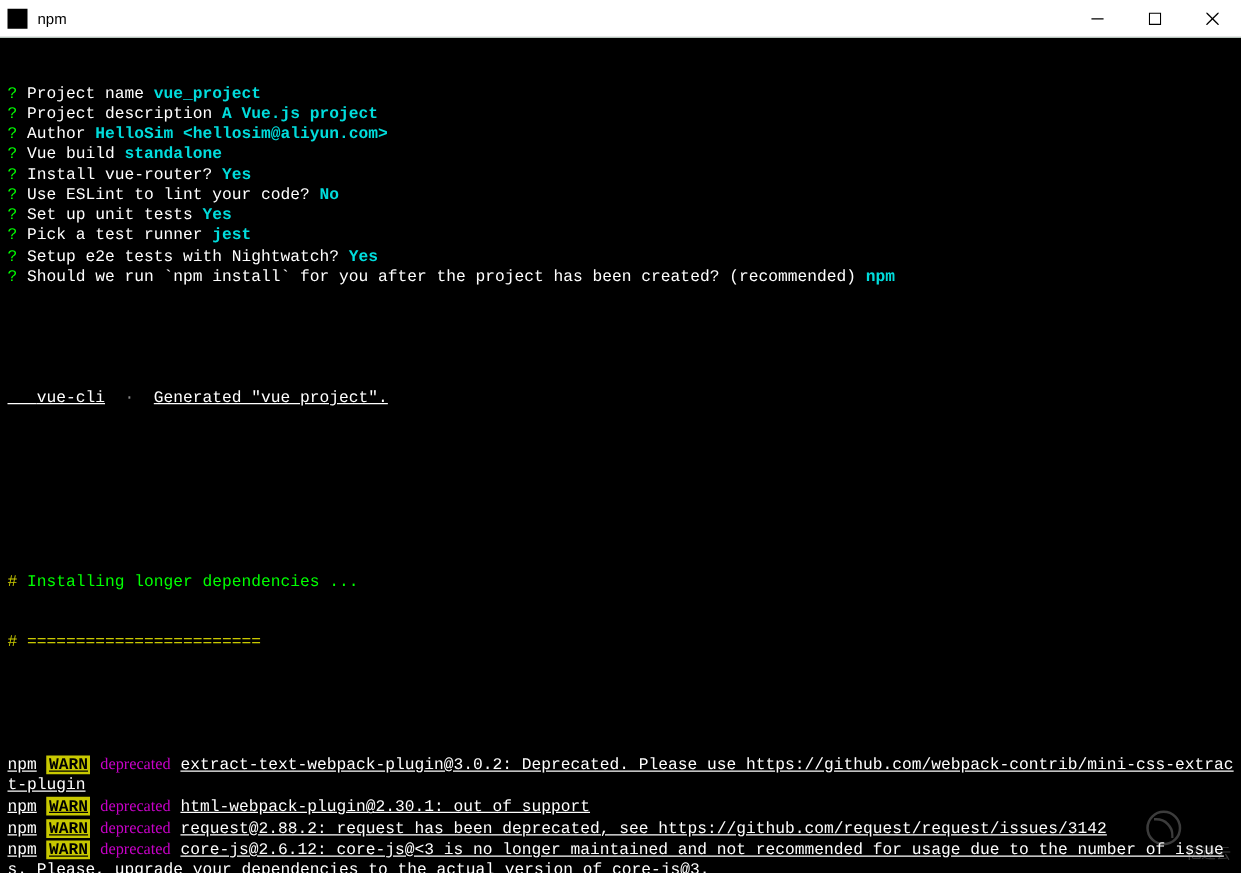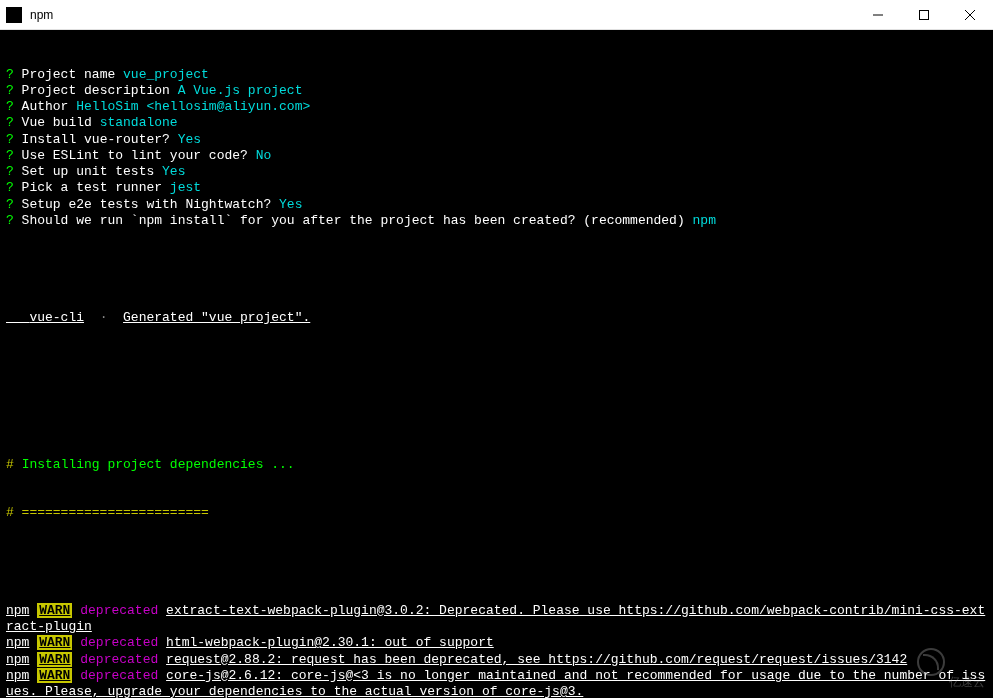--- a/index.html
+++ b/index.html
@@ -74,24 +74,24 @@
       background: #f0f0f0;
     }
     .terminal::-webkit-scrollbar-thumb {
       background: #c0c0c0;
     }
     .line {
       display: block;
     }
     .qmark { color: #00ff00; }
     .prompt-text { color: #ffffff; margin-top: 19px; }
-    .cyan { color: #00dcdc; }
+    .cyan { color: #00dcdc; font-weight: bold; }
     .green { color: #00ff00; }
     .yellow { color: #c8c800; }
-    .purple { color: #c800c8; }
+    .purple { color: #c800c8; font-family: Liberation Serif, serif; }
     .gray { color: #888; }
     .white { color: #ffffff; text-decoration: underline; }
     .bold-warn {
       background: #c8c800;
       color: #000;
       font-weight: bold;
       padding: 0 2px;
       text-decoration: underline;
     }
     .watermark {
@@ -152,21 +152,21 @@
       </div>
     </div>
   </div>
 
   <div class="terminal">
     <div id="prompts-container"><span class="line"><span class="qmark">?</span><span class="prompt-text"> Project name </span><span class="cyan">vue_project</span></span><span class="line"><span class="qmark">?</span><span class="prompt-text"> Project description </span><span class="cyan">A Vue.js project</span></span><span class="line"><span class="qmark">?</span><span class="prompt-text"> Author </span><span class="cyan">HelloSim &lt;hellosim@aliyun.com&gt;</span></span><span class="line"><span class="qmark">?</span><span class="prompt-text"> Vue build </span><span class="cyan">standalone</span></span><span class="line"><span class="qmark">?</span><span class="prompt-text"> Install vue-router? </span><span class="cyan">Yes</span></span><span class="line"><span class="qmark">?</span><span class="prompt-text"> Use ESLint to lint your code? </span><span class="cyan">No</span></span><span class="line"><span class="qmark">?</span><span class="prompt-text"> Set up unit tests </span><span class="cyan">Yes</span></span><span class="line"><span class="qmark">?</span><span class="prompt-text"> Pick a test runner </span><span class="cyan">jest</span></span><span class="line"><span class="qmark">?</span><span class="prompt-text"> Setup e2e tests with Nightwatch? </span><span class="cyan">Yes</span></span><span class="line"><span class="qmark">?</span><span class="prompt-text"> Should we run `npm install` for you after the project has been created? (recommended) </span><span class="cyan">npm</span></span></div>
     <span class="line">&nbsp;</span>
     <span class="line"><span class="white">   vue-cli</span>  <span class="gray">·</span>  <span class="white">Generated "vue_project".</span></span>
     <span class="line">&nbsp;</span>
     <span class="line">&nbsp;</span>
-    <span class="line"><span class="yellow">#</span> <span class="green">Installing project dependencies ...</span></span>
+    <span class="line"><span class="yellow">#</span> <span class="green">Installing longer dependencies ...</span></span>
     <span class="line yellow"># ========================</span>
     <span class="line">&nbsp;</span>
     <div id="warns-container"><span class="line"><span class="white">npm</span> <span class="bold-warn">WARN</span> <span class="purple">deprecated</span> <span class="white">extract-text-webpack-plugin@3.0.2: Deprecated. Please use https://github.com/webpack-contrib/mini-css-extract-plugin</span></span><span class="line"><span class="white">npm</span> <span class="bold-warn">WARN</span> <span class="purple">deprecated</span> <span class="white">html-webpack-plugin@2.30.1: out of support</span></span><span class="line"><span class="white">npm</span> <span class="bold-warn">WARN</span> <span class="purple">deprecated</span> <span class="white">request@2.88.2: request has been deprecated, see https://github.com/request/request/issues/3142</span></span><span class="line"><span class="white">npm</span> <span class="bold-warn">WARN</span> <span class="purple">deprecated</span> <span class="white">core-js@2.6.12: core-js@&lt;3 is no longer maintained and not recommended for usage due to the number of issues. Please, upgrade your dependencies to the actual version of core-js@3.</span></span></div>
     
 
     <div class="watermark-logo"></div>
     <div class="watermark">亿速云</div>
   </div>
 </div>
 

